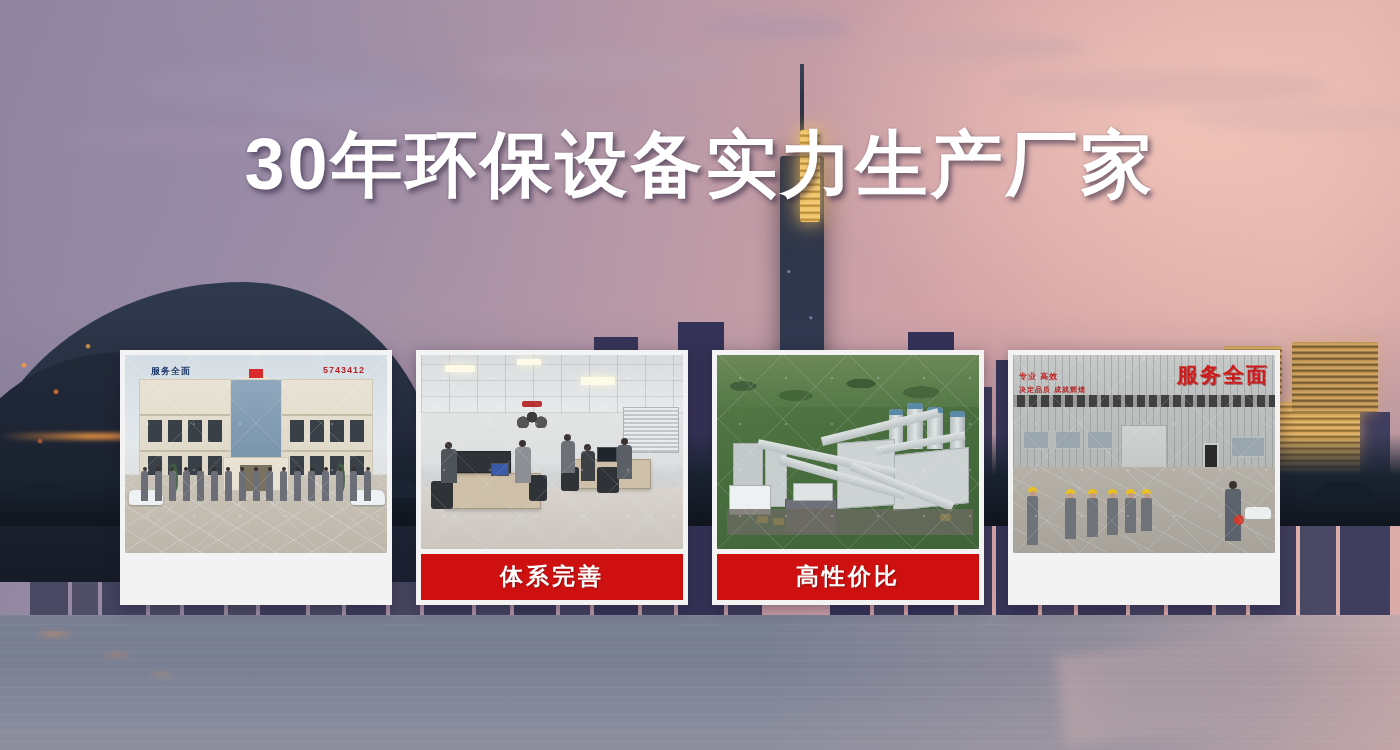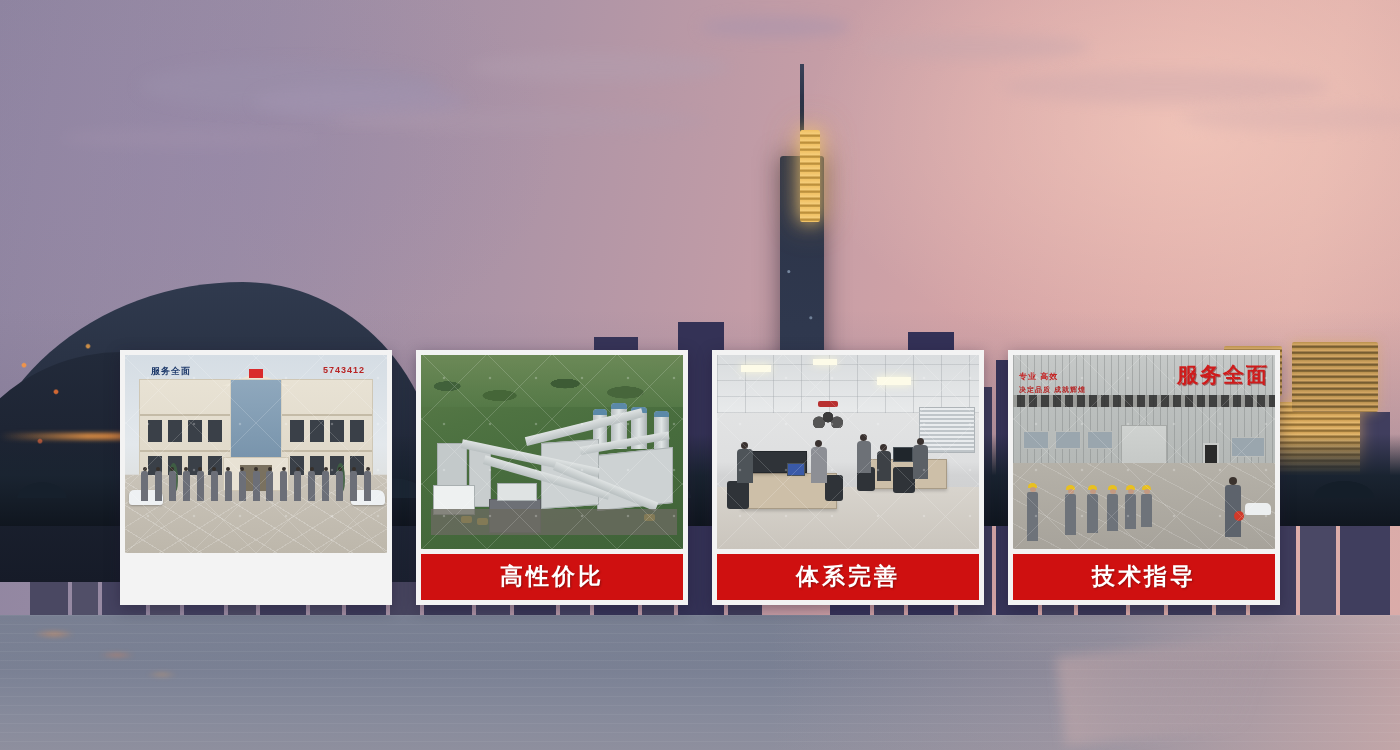--- a/index.html
+++ b/index.html
@@ -333,20 +333,21 @@
 
     <div class="trees"></div>
   </div>
 
   <div class="water"></div>
   <div class="water-warm"></div>
   <div class="water-sheen"></div>
   <div class="water-streak"></div>
   <div class="water-refl"></div>
 
+  <div class="headline">30年环保设备实力生产厂家</div>
 
   <div class="cards">
 
     <div class="card">
       <div class="thumb">
         <div class="c1-sky"></div>
         <div class="c1-bld">
           <div class="c1-floor" style="top:34px;"></div>
           <div class="c1-floor" style="top:70px;"></div>
           <div class="c1-win" style="left:8px;top:40px;width:14px;height:22px;"></div>
@@ -392,20 +393,59 @@
             <div class="pers"></div>
             <div class="pers"></div>
           <div class="pers"></div>
             <div class="pers"></div>
             <div class="pers"></div>
           <div class="pers"></div>
             <div class="pers"></div>
         </div>
         <div class="wm"></div>
       </div>
+    </div>
+
+    <div class="card">
+      <div class="thumb">
+        <div class="c3-wall"></div>
+        <div class="c3-ceil"></div>
+        <div class="c3-lamp" style="left:24px;top:10px;width:30px;height:7px;"></div>
+        <div class="c3-lamp" style="left:160px;top:22px;width:34px;height:8px;"></div>
+        <div class="c3-lamp" style="left:96px;top:4px;width:24px;height:6px;"></div>
+        <div class="c3-wallart"></div>
+        <div class="c3-blind"></div>
+        <div class="c3-floor"></div>
+        <div class="c3-desk" style="left:24px;top:118px;width:96px;height:36px;"></div>
+        <div class="c3-desk" style="left:150px;top:104px;width:80px;height:30px;"></div>
+        <div class="c3-desk" style="left:34px;top:96px;width:56px;height:22px;background:#2f3338;border-color:#23272b;"></div>
+        <div class="c3-chair" style="left:10px;top:126px;width:22px;height:28px;"></div>
+        <div class="c3-chair" style="left:108px;top:120px;width:18px;height:26px;"></div>
+        <div class="c3-chair" style="left:140px;top:112px;width:18px;height:24px;"></div>
+        <div class="c3-chair" style="left:176px;top:112px;width:22px;height:26px;"></div>
+        <div class="c3-pers" style="left:20px;top:94px;width:16px;height:34px;background:#4e5459;">
+          <div class="c3-head" style="left:4px;top:-7px;"></div>
+        </div>
+        <div class="c3-pers" style="left:94px;top:92px;width:16px;height:36px;background:#8d8f95;">
+          <div class="c3-head" style="left:4px;top:-7px;"></div>
+        </div>
+        <div class="c3-pers" style="left:140px;top:86px;width:14px;height:32px;background:#6d7177;">
+          <div class="c3-head" style="left:3px;top:-7px;"></div>
+        </div>
+        <div class="c3-pers" style="left:196px;top:90px;width:15px;height:34px;background:#5b6066;">
+          <div class="c3-head" style="left:4px;top:-7px;"></div>
+        </div>
+        <div class="c3-pers" style="left:160px;top:96px;width:14px;height:30px;background:#3d4146;">
+          <div class="c3-head" style="left:3px;top:-7px;"></div>
+        </div>
+        <div class="c3-mon" style="left:176px;top:92px;width:20px;height:15px;"></div>
+        <div class="c3-mon" style="left:70px;top:108px;width:18px;height:13px;background:#3a5aa8;"></div>
+        <div class="wm"></div>
+      </div>
+      <div class="label">体系完善</div>
     </div>
 
     <div class="card">
       <div class="thumb">
         <div class="c2-green"></div>
         <div class="c2-far"></div>
         <div class="c2-plant">
           <div class="c2-silo" style="right:30px;top:8px;width:16px;height:42px;"></div>
           <div class="c2-silo" style="right:50px;top:4px;width:16px;height:46px;"></div>
           <div class="c2-silo" style="right:8px;top:12px;width:15px;height:38px;"></div>
@@ -427,59 +467,20 @@
           <div class="c2-yellow" style="right:22px;bottom:14px;"></div>
           <div class="c2-road"></div>
         </div>
         <div class="wm"></div>
       </div>
       <div class="label">高性价比</div>
     </div>
 
     <div class="card">
       <div class="thumb">
-        <div class="c3-wall"></div>
-        <div class="c3-ceil"></div>
-        <div class="c3-lamp" style="left:24px;top:10px;width:30px;height:7px;"></div>
-        <div class="c3-lamp" style="left:160px;top:22px;width:34px;height:8px;"></div>
-        <div class="c3-lamp" style="left:96px;top:4px;width:24px;height:6px;"></div>
-        <div class="c3-wallart"></div>
-        <div class="c3-blind"></div>
-        <div class="c3-floor"></div>
-        <div class="c3-desk" style="left:24px;top:118px;width:96px;height:36px;"></div>
-        <div class="c3-desk" style="left:150px;top:104px;width:80px;height:30px;"></div>
-        <div class="c3-desk" style="left:34px;top:96px;width:56px;height:22px;background:#2f3338;border-color:#23272b;"></div>
-        <div class="c3-chair" style="left:10px;top:126px;width:22px;height:28px;"></div>
-        <div class="c3-chair" style="left:108px;top:120px;width:18px;height:26px;"></div>
-        <div class="c3-chair" style="left:140px;top:112px;width:18px;height:24px;"></div>
-        <div class="c3-chair" style="left:176px;top:112px;width:22px;height:26px;"></div>
-        <div class="c3-pers" style="left:20px;top:94px;width:16px;height:34px;background:#4e5459;">
-          <div class="c3-head" style="left:4px;top:-7px;"></div>
-        </div>
-        <div class="c3-pers" style="left:94px;top:92px;width:16px;height:36px;background:#8d8f95;">
-          <div class="c3-head" style="left:4px;top:-7px;"></div>
-        </div>
-        <div class="c3-pers" style="left:140px;top:86px;width:14px;height:32px;background:#6d7177;">
-          <div class="c3-head" style="left:3px;top:-7px;"></div>
-        </div>
-        <div class="c3-pers" style="left:196px;top:90px;width:15px;height:34px;background:#5b6066;">
-          <div class="c3-head" style="left:4px;top:-7px;"></div>
-        </div>
-        <div class="c3-pers" style="left:160px;top:96px;width:14px;height:30px;background:#3d4146;">
-          <div class="c3-head" style="left:3px;top:-7px;"></div>
-        </div>
-        <div class="c3-mon" style="left:176px;top:92px;width:20px;height:15px;"></div>
-        <div class="c3-mon" style="left:70px;top:108px;width:18px;height:13px;background:#3a5aa8;"></div>
-        <div class="wm"></div>
-      </div>
-      <div class="label">体系完善</div>
-    </div>
-
-    <div class="card">
-      <div class="thumb">
         <div class="c4-sky"></div>
         <div class="c4-fac"></div>
         <div class="c4-red">服务全面</div>
         <div class="c4-red2">专业  高效</div>
         <div class="c4-red3">决定品质  成就辉煌</div>
         <div class="c4-strip"></div>
         <div class="c4-door"></div>
         <div class="c4-smalldoor"></div>
         <div class="c4-win" style="left:10px;top:76px;width:26px;height:18px;"></div>
         <div class="c4-win" style="left:42px;top:76px;width:26px;height:18px;"></div>
@@ -517,17 +518,16 @@
             <div class="body" style="height:33px;"></div>
         </div>
         <div class="boss">
           <div class="head"></div>
             <div class="body"></div>
             <div class="helmet"></div>
         </div>
         <div class="c4-car"></div>
         <div class="wm"></div>
       </div>
-      <div class="label">技术指导</div>
     </div>
 
   </div>
 </div>
 
 </body></html>

